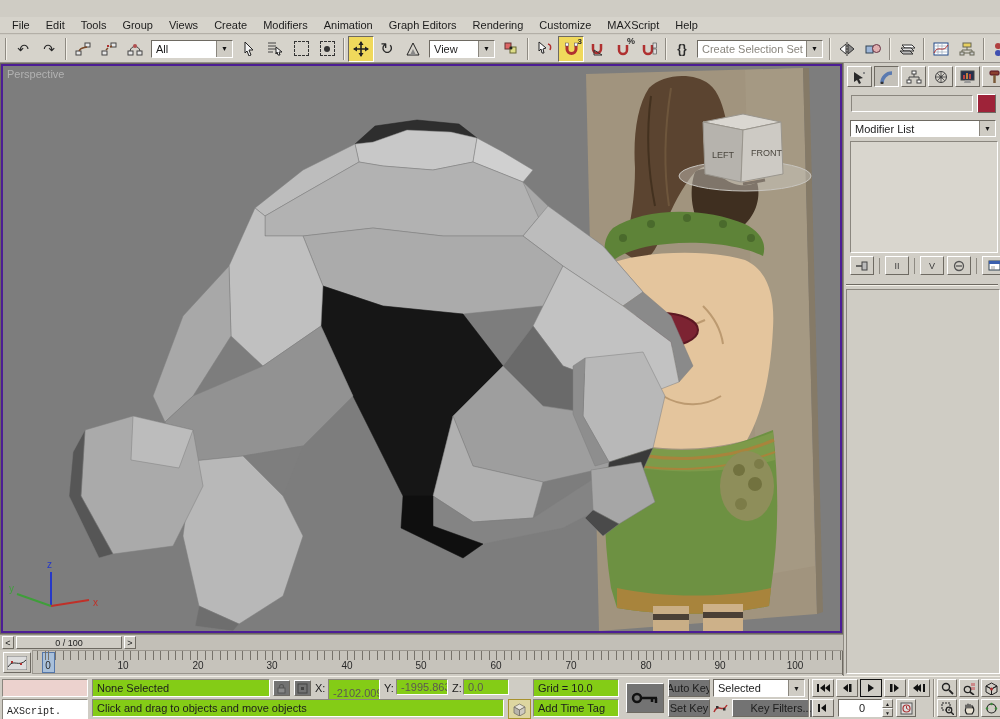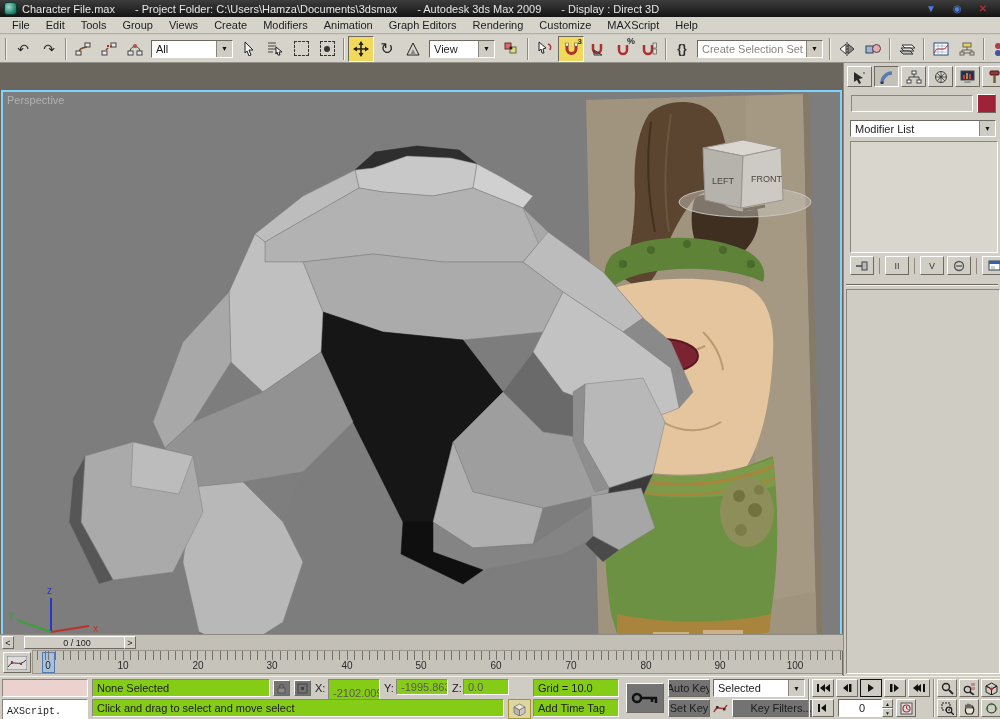--- a/index.html
+++ b/index.html
@@ -20,21 +20,21 @@
   .tbtn.small{width:22px;}
   .tbtn.active{background:#f0d95c;border-color:#6e6a62 #fff #fff #6e6a62;}
   .tsep{width:1px;height:22px;background:#8e8a82;border-right:1px solid #f2efe7;margin:0 3px;flex:0 0 auto;}
   .tdrop{height:18px;background:#fff;border:1px solid;border-color:#6e6a62 #fff #fff #6e6a62;display:inline-flex;align-items:center;flex:0 0 auto;margin:0 3px;box-sizing:border-box;}
   .tdrop .val{padding:0 4px;overflow:hidden;}
   .tdrop .arrow{width:15px;height:100%;background:#cfccc4;border-left:1px solid #8a867e;display:flex;align-items:center;justify-content:center;font-size:7px;color:#111;}
   .grayed{color:#8a867e;}
   svg{display:block;}
   
   .viewport-frame{position:absolute;left:0;top:63px;width:843px;height:571px;background:#6b675f;box-sizing:border-box;padding:1px;}
-  .viewport-active{width:100%;height:100%;border:2px solid #7dd3fc;box-sizing:border-box;background:#7d7d7d;position:relative;overflow:hidden;margin-top:26px;}
+  .viewport-active{width:100%;height:100%;border:2px solid #4c1d95;box-sizing:border-box;background:#7d7d7d;position:relative;overflow:hidden;}
   .vplabel{position:absolute;left:4px;top:2px;color:#b2b2b2;font-size:11px;z-index:5;}
   .cmdpanel{position:absolute;left:843px;top:63px;width:157px;height:613px;background:#d1cec6;border-left:1px solid #8e8a82;box-sizing:border-box;}
   .tabsrow{position:absolute;left:3px;top:3px;display:flex;gap:2px;}
   .tab{width:23px;height:19px;background:#d1cec6;border:1px solid;border-color:#fff #6e6a62 #6e6a62 #fff;display:flex;align-items:center;justify-content:center;}
   .tab.pressed{border-color:#6e6a62 #fff #fff #6e6a62;background:#c4c1b9;}
   .namefield{position:absolute;left:7px;top:32px;width:120px;height:15px;background:#cfccc4;border:1px solid;border-color:#8a867e #fff #fff #8a867e;}
   .swatch{position:absolute;left:133px;top:31px;width:17px;height:17px;border:1px solid;border-color:#fff #6e6a62 #6e6a62 #fff;}
   .modlist{position:absolute;left:6px;top:57px;width:146px;height:17px;background:#fff;border:1px solid;border-color:#6e6a62 #fff #fff #6e6a62;display:flex;align-items:center;box-sizing:border-box;}
   .modlist .val{flex:1;padding-left:4px;}
   .modlist .arrow{width:15px;height:100%;background:#cfccc4;border-left:1px solid #8a867e;display:flex;align-items:center;justify-content:center;font-size:7px;}
@@ -69,32 +69,20 @@
   .spin{position:absolute;width:11px;height:18px;display:flex;flex-direction:column;}
   .spin div{flex:1;background:#cfccc4;border:1px solid;border-color:#fff #6e6a62 #6e6a62 #fff;font-size:5px;display:flex;align-items:center;justify-content:center;box-sizing:border-box;}
   .cubebtn{background:#ded6a0;border:1px solid #a8922e;}
   .vsep{position:absolute;width:1px;height:38px;top:2px;background:#8e8a82;border-right:1px solid #f2efe7;}
 </style>
 </head>
 <body>
 
 <div id="app">
 
-  <div class="titlebar">
-    <div class="appicon"></div>
-    <span class="tseg">Character File.max</span>
-    <span class="tseg">- Project Folder: C:\Users\Hamza\Documents\3dsmax</span>
-    <span class="tseg">- Autodesk 3ds Max  2009</span>
-    <span class="tseg">- Display : Direct 3D</span>
-    <div class="winbtns">
-      <div class="winbtn wmin">▼</div>
-      <div class="winbtn wmax">◉</div>
-      <div class="winbtn wclose">✕</div>
-    </div>
-  </div>
 
   <div class="menubar">
     <span class="menuitem">File</span>
     <span class="menuitem">Edit</span>
     <span class="menuitem">Tools</span>
     <span class="menuitem">Group</span>
     <span class="menuitem">Views</span>
     <span class="menuitem">Create</span>
     <span class="menuitem">Modifiers</span>
     <span class="menuitem">Animation</span>
@@ -465,21 +453,21 @@
             <path d="M3,7 h4 M3,9 h4" stroke="#888" stroke-width=".8"></path>
           </svg>
         </div>
     </div>
     <div class="paneldivider"></div>
     <div class="rollarea"></div>
   </div>
 
   <div class="timeslider">
     <div class="tsbtn" style="left:2px;width:12px;">&lt;</div>
-    <div class="tsbtn" style="left:16px;width:106px;margin-left:8px;">0 / 100</div>
+    <div class="tsbtn" style="left:16px;width:106px;">0 / 100</div>
     <div class="tsbtn" style="left:124px;width:12px;">&gt;</div>
   </div>
 
   <div class="trackbar">
     <div class="curvebtn">
         <svg width="20" height="14">
           <rect x="0" y="0" width="20" height="14" fill="#ddd" stroke="#777"></rect>
           <path d="M1,11 C6,2 12,12 19,4" stroke="#333" fill="none"></path>
           <rect x="4" y="5" width="2" height="2" fill="#b03030"></rect>
           <rect x="13" y="7" width="2" height="2" fill="#b03030"></rect>
@@ -523,21 +511,21 @@
 
     <span class="abs" style="left:315px;top:5px;">X:</span>
     <div class="abs sunken field-text graytext" style="left:328px;top:2px;width:52px;height:28px;">-2102.009</div>
     <span class="abs" style="left:384px;top:5px;">Y:</span>
     <div class="abs sunken field-text graytext" style="left:396px;top:2px;width:52px;height:16px;">-1995.863</div>
     <span class="abs" style="left:452px;top:5px;">Z:</span>
     <div class="abs sunken field-text graytext" style="left:463px;top:2px;width:46px;height:16px;">0.0</div>
 
     <div class="abs sunken field-text" style="left:533px;top:2px;width:86px;height:18px;">Grid = 10.0</div>
 
-    <div class="abs sunken field-text" style="left:92px;top:22px;width:412px;height:18px;">Click and drag to select and move select</div>
+    <div class="abs sunken field-text" style="left:92px;top:22px;width:412px;height:18px;">Click and drag to objects and move objects</div>
     <div class="abs cubebtn" style="left:508px;top:22px;width:21px;height:18px;display:flex;align-items:center;justify-content:center;">
         <svg width="13" height="13">
           <polygon points="6.5,1 12,4 6.5,7 1,4" fill="#e8e4da" stroke="#6b675f" stroke-width=".7"></polygon>
           <polygon points="1,4 6.5,7 6.5,13 1,10" fill="#b8b4aa" stroke="#6b675f" stroke-width=".7"></polygon>
           <polygon points="6.5,7 12,4 12,10 6.5,13" fill="#cfcabf" stroke="#6b675f" stroke-width=".7"></polygon>
         </svg>
       </div>
     <div class="abs sunken field-text" style="left:533px;top:22px;width:86px;height:18px;">Add Time Tag</div>
 
     <div class="abs raised" style="left:626px;top:6px;width:38px;height:30px;display:flex;align-items:center;justify-content:center;">

